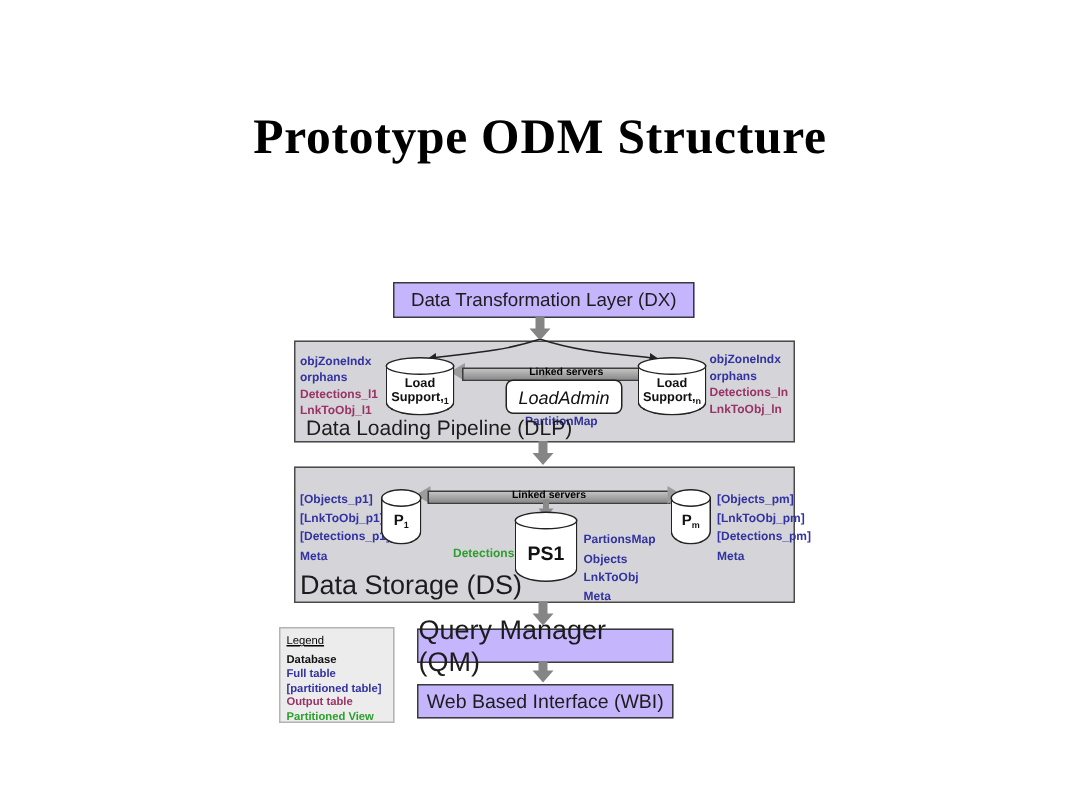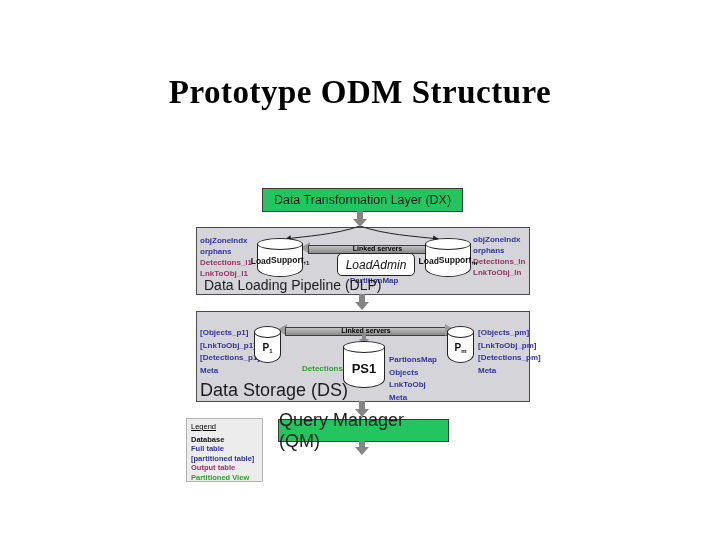--- a/index.html
+++ b/index.html
@@ -3,33 +3,33 @@
 <meta charset="utf-8">
 <style>
   html,body{margin:0;padding:0;background:#fff;}
   .slide{position:relative;width:720px;height:540px;background:#ffffff;overflow:hidden;
          font-family:"Liberation Sans",sans-serif;color:#111;}
   .title{position:absolute;top:74px;left:0;width:720px;text-align:center;
          font-family:"Liberation Serif","DejaVu Serif",serif;font-weight:bold;
          font-size:33px;color:#000;letter-spacing:.5px;}
   
   .panel{position:absolute;background:#d5d5d9;border:1px solid #4a4a4a;}
-  .node{position:absolute;background:#22c55e;border:1px solid #3a3a3a;
+  .node{position:absolute;background:#c4b5fd;border:1px solid #3a3a3a;
         display:flex;align-items:center;justify-content:center;
         font-size:12.5px;color:#1c1c1c;}
   .sect-title{position:absolute;font-size:14px;color:#1c1c1c;}
   
   .cyl{position:absolute;}
   .cyl .side{position:absolute;left:0;right:0;top:5px;bottom:0;background:#fff;
              border:1px solid #222;border-top:none;
              border-radius:0 0 50% 50% / 0 0 9px 9px;}
   .cyl .lid{position:absolute;top:0;left:0;right:0;height:10px;background:#fff;
             border:1px solid #222;border-radius:50%;}
   .cyl .ctext{position:absolute;left:0;right:0;top:8px;bottom:0;display:flex;
-              flex-direction:row;align-items:center;justify-content:center;
+              flex-direction:column;align-items:center;justify-content:center;
               text-align:center;line-height:1.05;}
   
   .varrow{position:absolute;}
   .varrow .shaft{position:absolute;left:50%;top:0;bottom:7px;width:6px;
                  transform:translateX(-50%);background:#858585;}
   .varrow .head{position:absolute;bottom:0;left:50%;transform:translateX(-50%);
                 width:0;height:0;border-left:7px solid transparent;
                 border-right:7px solid transparent;border-top:8px solid #858585;}
   .varrow.small .shaft{width:4px;bottom:5px;background:#8a8a8a;}
   .varrow.small .head{border-left-width:5px;border-right-width:5px;
@@ -218,20 +218,23 @@
 
   <div class="node" style="left:278px;top:419px;width:169px;height:21px;font-size:18px;">
     <span>Query Manager (QM)</span>
   </div>
 
   <div class="varrow" style="left:355px;top:441px;width:14px;height:14px;">
       <i class="shaft"></i>
       <i class="head"></i>
     </div>
 
+  <div class="node" style="left:278px;top:456px;width:169px;height:21px;font-size:13px;">
+    <span>Web Based Interface (WBI)</span>
+  </div>
 
   <div class="legend">
     <div class="ltitle">Legend</div>
     <div class="litem c-plain">Database</div>
     <div class="litem c-full">Full table</div>
     <div class="litem c-partitioned">[partitioned table]</div>
     <div class="litem c-output">Output table</div>
     <div class="litem c-view">Partitioned View</div>
   </div>
 

